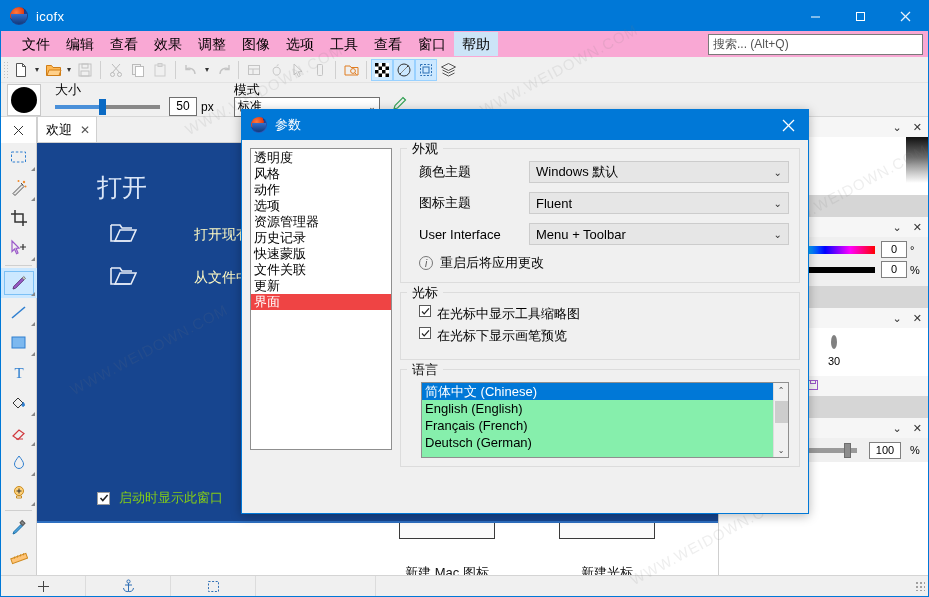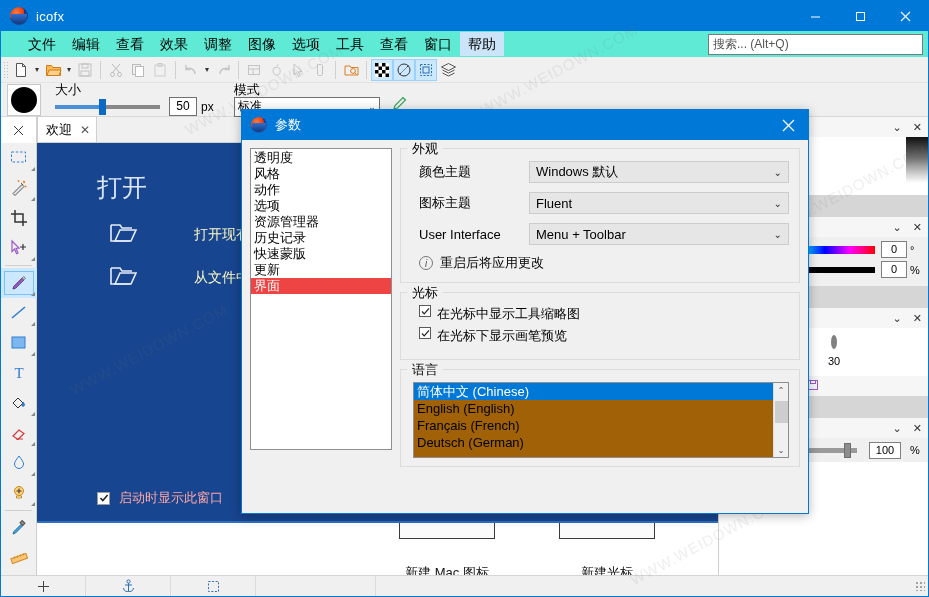--- a/index.html
+++ b/index.html
@@ -42,21 +42,21 @@
   .win-btn {
     width: 45px; height: 30px; display:flex; align-items:center; justify-content:center;
     color:#fff; font-size: 13px;
   }
   .win-btn.close-btn { color: #cfe4f7; }
   .win-btn svg { display:block; }
 
   
   .menubar {
     position:absolute; top:30px; left:0; right:0; height:26px;
-    background:#5eead4; display:flex; align-items:center; padding-left:19px;
+    background:#f9a8d4; display:flex; align-items:center; padding-left:13px;
   }
   .menu-item {
     padding: 3px 8px; font-size: 14px; color:#000; line-height:18px;
   }
   .menu-item.active { background:#cce4f7; }
   .search-box {
     position:absolute; right:5px; top:3px; width:215px; height:21px;
     border:1px solid #7a7a7a; background:#fff;
     font-size:12px; color:#555; padding:0 4px; line-height:19px;margin-left:12px;
   }
@@ -139,21 +139,21 @@
   }
   .welcome-title { font-size:25px; margin:28px 0 0 60px; color:#dbe6f7; font-weight:400; }
   .welcome-row { display:flex; align-items:center; margin:18px 0 0 72px; }
   .welcome-row .ft { margin-right:18px; }
   .welcome-row .lbl { font-size:14px; color:#fef9c3;margin-left:39px; }
   .startup-row {
     position:absolute; left:60px; bottom:14px; display:flex; align-items:center;
   }
   .cb-white { width:13px; height:13px; background:#fff; border:1px solid #9b9b9b;
     display:flex; align-items:center; justify-content:center; margin-right:9px; }
-  .startup-lbl { font-size:13px; color:#fca5a5; }
+  .startup-lbl { font-size:13px; color:#84cc16; }
 
   
   .newstrip {
     position:absolute; left:36px; right:210px; bottom:21px; height:54px;
     background:#fff; border-top:2px solid #2e6fc0; display:flex; align-items:flex-start;
   }
   .newcard { width:180px; text-align:center; position:relative; }
   .newcard .box { width:96px; height:16px; margin:0 auto; border:1px solid #3a3a3a; border-top:none; background:#fafafa; }
   .newcard .cap { font-size:13px; color:#111; margin-top:25px; }
 
@@ -231,21 +231,21 @@
   .fcombo { flex:1; height:22px; background:#e6e6e6; border:1px solid #cccccc;
     display:flex; align-items:center; padding:0 6px; font-size:13px; }
   .fcombo .cv { flex:1; }
   .frestart { display:flex; align-items:center; padding-left:8px; font-size:13px; }
   .info-ic { width:14px; height:14px; border:1px solid #777; border-radius:50%;
     display:inline-flex; align-items:center; justify-content:center; font-size:10px;
     color:#555; margin-right:7px; font-style:italic; }
   .cbrow { display:flex; align-items:flex-start; margin-bottom:4px; padding-left:8px; font-size:13px; }
   .cbx { width:12px; height:12px; border:1px solid #5a5a5a; background:#fff; margin-right:6px;
     display:flex; align-items:center; justify-content:center; }
-  .langbox { position:relative; border:1px solid #8f8f8f; background:#a16207; height:76px; overflow:hidden; margin-left:2px; }
+  .langbox { position:relative; border:1px solid #8f8f8f; background:#86efac; height:76px; overflow:hidden; margin-left:10px; }
   .lang-item { height:17px; line-height:17px; font-size:13px; padding-left:3px; color:#000; }
   .lang-item.sel { background:#0078d7; color:#fff; }
   .lang-scroll { position:absolute; right:0; top:0; bottom:0; width:15px; background:#f0f0f0;
     border-left:1px solid #ddd; display:flex; flex-direction:column; align-items:center; }
   .lsb-btn { height:14px; width:15px; display:flex; align-items:center; justify-content:center; font-size:8px; color:#444; }
   .lsb-thumb { width:13px; height:22px; background:#cdcdcd; margin-top:4px; }
   .dlg-foot { position:absolute; left:0; right:0; bottom:0; height:55px;
     background:#f0f0f0; border-top:1px solid #dcdcdc;
     display:flex; align-items:center; justify-content:flex-end; padding-right:12px; gap:11px; }
   .dlg-btn { width:73px; height:26px; background:#e1e1e1; border:1px solid #adadad;
@@ -796,20 +796,21 @@
     <div class="dlg-body">
 
       <div class="cat-list">
         <div class="cat-item">透明度</div>
         <div class="cat-item">风格</div>
         <div class="cat-item">动作</div>
         <div class="cat-item">选项</div>
         <div class="cat-item">资源管理器</div>
         <div class="cat-item">历史记录</div>
         <div class="cat-item">快速蒙版</div>
+        <div class="cat-item">文件关联</div>
         <div class="cat-item">更新</div>
         <div class="cat-item sel">界面</div>
       </div>
 
       <div class="dlg-right">
 
         <div class="grp">
           <div class="grp-legend">外观</div>
           <div class="frow">
             <div class="flabel">颜色主题</div>

